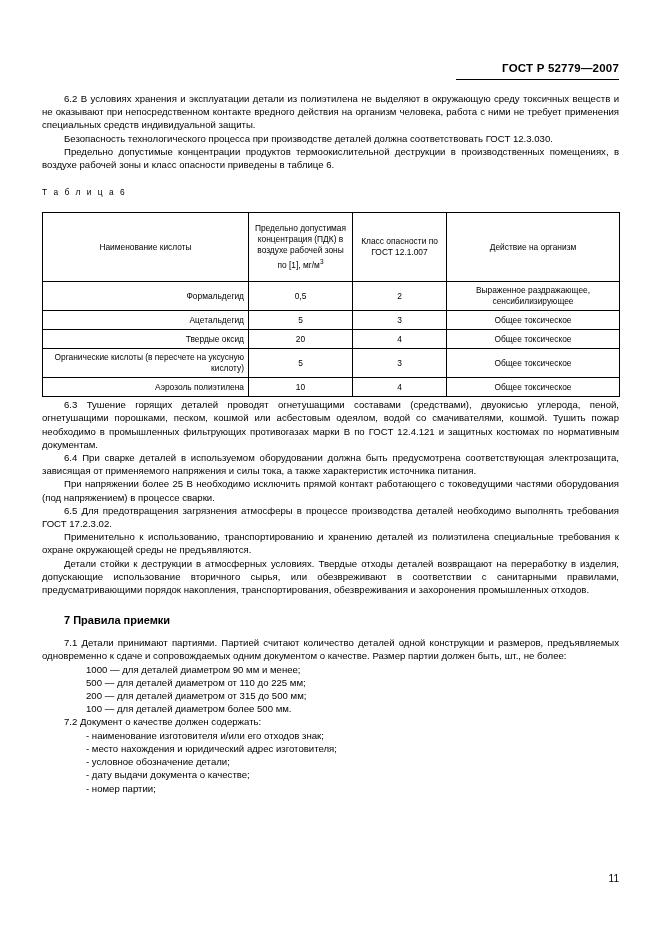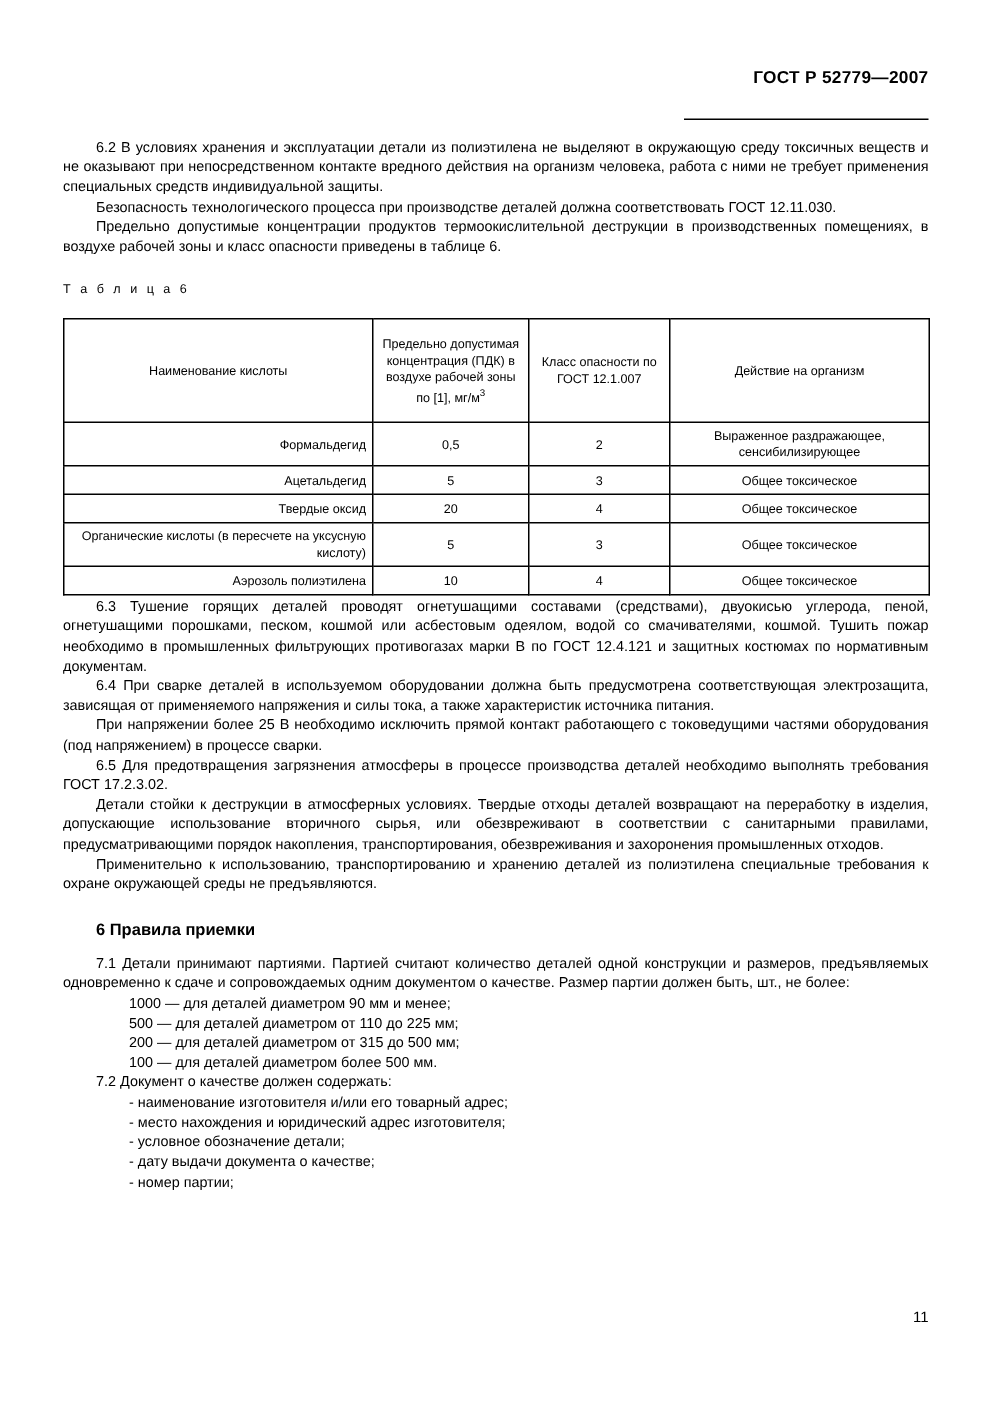--- a/index.html
+++ b/index.html
@@ -16,21 +16,21 @@
   }
   .page {
     position: relative;
     width: 661px;
     height: 936px;
     box-sizing: border-box;
     padding: 0;
   }
   .header {
     position: absolute;
-    top: 46px;
+    top: 62px;
     right: 42px;
     font-size: 11.5px;
     font-weight: bold;
     letter-spacing: 0.2px;
     white-space: nowrap;
   }
   .header-rule {
     position: absolute;
     top: 79px;
     right: 42px;
@@ -119,21 +119,21 @@
 <body>
 
 <div class="page">
 
   <div class="header">ГОСТ Р 52779—2007</div>
   <div class="header-rule"></div>
 
   <div class="content">
 
     <p class="ind">6.2  В условиях хранения и эксплуатации детали из полиэтилена не выделяют в окружающую среду токсичных веществ и не оказывают при непосредственном контакте вредного действия на организм человека, работа с ними не требует применения специальных средств индивидуальной защиты.</p>
-    <p class="ind">Безопасность технологического процесса при производстве деталей должна соответствовать ГОСТ 12.11.030.</p>
+    <p class="ind">Безопасность технологического процесса при производстве деталей должна соответствовать ГОСТ 12.3.030.</p>
     <p class="ind">Предельно допустимые концентрации продуктов термоокислительной деструкции в производственных помещениях, в воздухе рабочей зоны и класс опасности приведены в таблице 6.</p>
 
     <div class="table-caption">Т а б л и ц а  6</div>
 
     <table class="data">
       <colgroup>
         <col style="width:206px">
         <col style="width:104px">
         <col style="width:94px">
         <col style="width:173px">
@@ -178,36 +178,36 @@
           <td class="act">Общее токсическое</td>
         </tr>
       </tbody>
     </table>
 
     <div class="after-table">
       <p class="ind">6.3  Тушение горящих деталей проводят огнетушащими составами (средствами), двуокисью углерода, пеной, огнетушащими порошками, песком, кошмой или асбестовым одеялом, водой со смачивателями, кошмой. Тушить пожар необходимо в промышленных фильтрующих противогазах марки В по ГОСТ 12.4.121 и защитных костюмах по нормативным документам.</p>
       <p class="ind">6.4  При сварке деталей в используемом оборудовании должна быть предусмотрена соответствующая электрозащита, зависящая от применяемого напряжения и силы тока, а также характеристик источника питания.</p>
       <p class="ind">При напряжении более 25 В необходимо исключить прямой контакт работающего с токоведущими частями оборудования (под напряжением) в процессе сварки.</p>
       <p class="ind">6.5  Для предотвращения загрязнения атмосферы в процессе производства деталей необходимо выполнять требования ГОСТ 17.2.3.02.</p>
+      <p class="ind">Применительно к использованию, транспортированию и хранению деталей из полиэтилена специальные требования к охране окружающей среды не предъявляются.</p>
       <p class="ind">Детали стойки к деструкции в атмосферных условиях. Твердые отходы деталей возвращают на переработку в изделия, допускающие использование вторичного сырья, или обезвреживают в соответствии с санитарными правилами, предусматривающими порядок накопления, транспортирования, обезвреживания и захоронения промышленных отходов.</p>
-      <p class="ind">Применительно к использованию, транспортированию и хранению деталей из полиэтилена специальные требования к охране окружающей среды не предъявляются.</p>
     </div>
 
-    <div class="section-title">6  Правила приемки</div>
+    <div class="section-title">7  Правила приемки</div>
 
     <p class="ind">7.1  Детали принимают партиями. Партией считают количество деталей одной конструкции и размеров, предъявляемых одновременно к сдаче и сопровождаемых одним документом о качестве. Размер партии должен быть, шт., не более:</p>
 
     <div class="list-line">1000 —  для деталей диаметром 90 мм и менее;</div>
     <div class="list-line">500 —  для деталей диаметром от 110 до 225 мм;</div>
     <div class="list-line">200 —  для деталей диаметром от 315 до 500 мм;</div>
     <div class="list-line">100 —  для деталей диаметром более 500 мм.</div>
 
     <p class="ind">7.2  Документ о качестве должен содержать:</p>
 
-    <div class="list-line">- наименование изготовителя и/или его товарный адрес;</div>
+    <div class="list-line">- наименование изготовителя и/или его отходов знак;</div>
     <div class="list-line">- место нахождения и юридический адрес изготовителя;</div>
     <div class="list-line">- условное обозначение детали;</div>
     <div class="list-line">- дату выдачи документа о качестве;</div>
     <div class="list-line">- номер партии;</div>
 
   </div>
 
   <div class="pagenum">11</div>
 
 </div>

